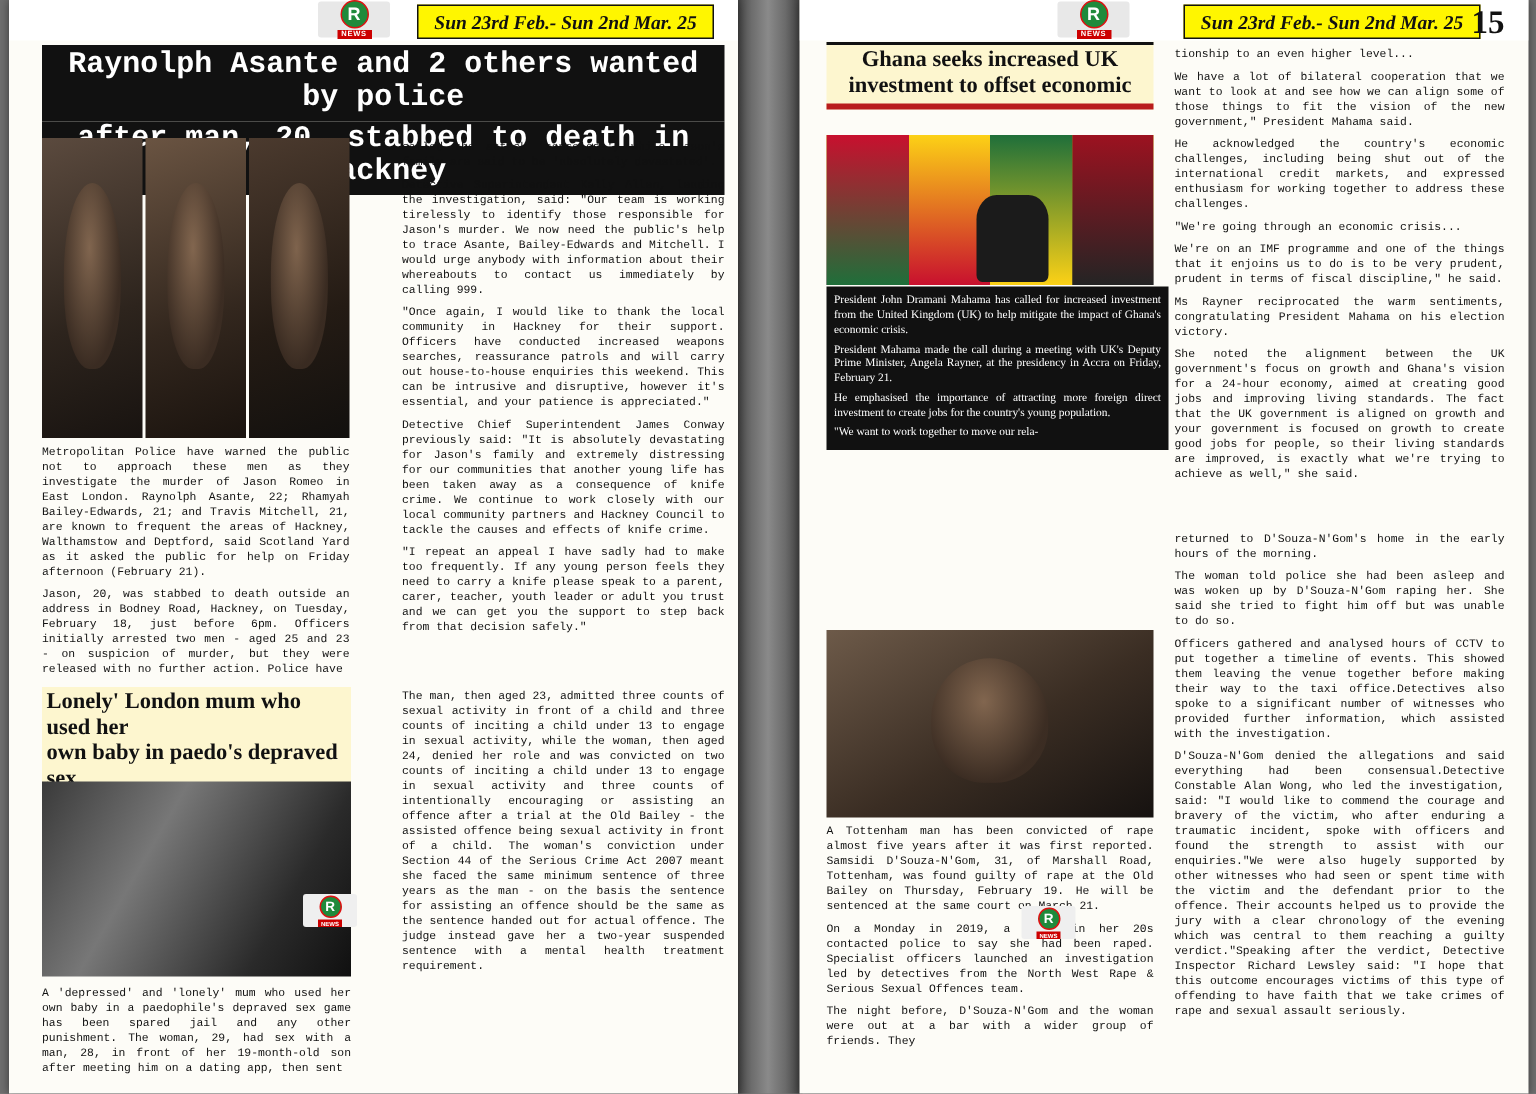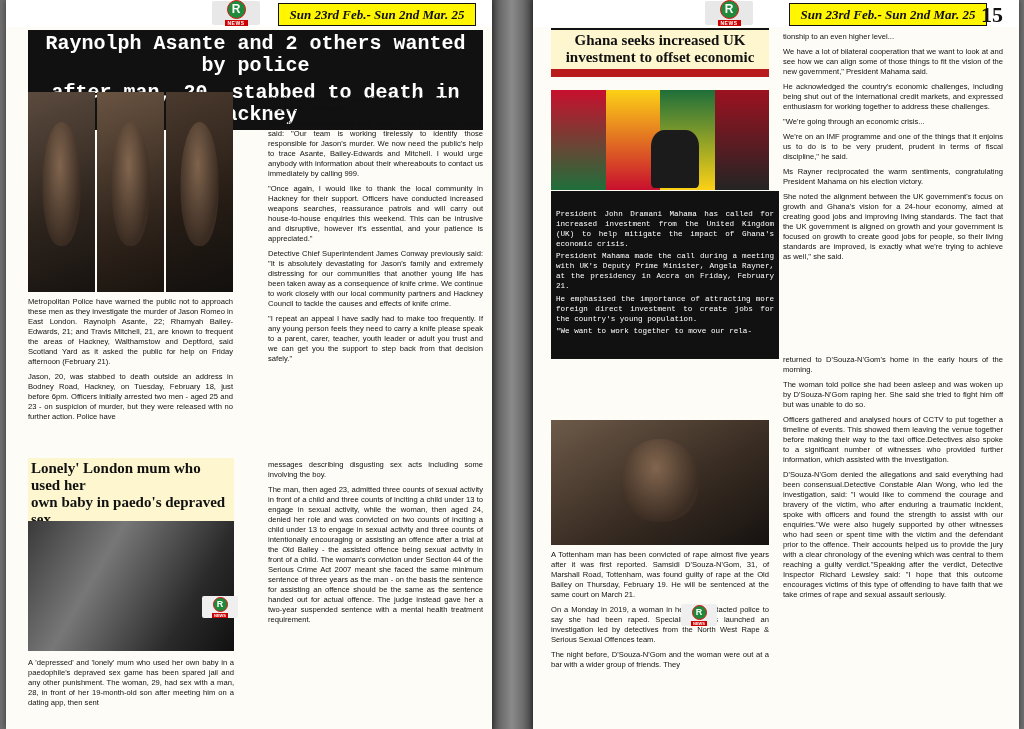--- a/index.html
+++ b/index.html
@@ -86,21 +86,21 @@
     font-family:Liberation Mono, monospace;
     font-weight:bold;
     text-align:center;
     line-height:1.12;
     padding:3px 6px;
     box-sizing:border-box;
   }
   .hl-main{font-size:20px;}
 
   .body-text{
-    font-family:Liberation Sans, sans-serif;
+    font-family:Liberation Mono, monospace;
     font-size:7.6px;
     line-height:1.32;
     color:#111;
     text-align:justify;
   }
   .body-text p{margin:0 0 5px 0;}
 
   .photo{background:#2b2b2b;overflow:hidden;position:relative;}
   .photo.face1{background:linear-gradient(160deg,#5b4a3e 0%,#2d241d 60%,#181310 100%);}
   .photo.face2{background:linear-gradient(160deg,#6a5442 0%,#33271e 60%,#1a130e 100%);}
@@ -112,23 +112,23 @@
   .face-oval{
     position:absolute;left:50%;top:46%;transform:translate(-50%,-50%);
     width:58%;height:62%;border-radius:50% 50% 45% 45%;
     background:radial-gradient(ellipse at 45% 35%, rgba(140,110,85,.85), rgba(60,45,35,.9) 70%);
   }
   .flag-stripes{position:absolute;inset:0;}
   .flag-stripes div{position:absolute;top:0;bottom:0;width:25%;}
 
   .caption-box{
     background:#111;color:#fff;
-    font-family:Liberation Mono, monospace;
+    font-family:Liberation Serif, serif;
     font-size:7.6px;line-height:1.3;
-    padding:19px 5px;
+    padding:4px 5px;
     text-align:justify;
   }
   .caption-box p{margin:0 0 3px 0;}
 </style>
 </head>
 <body>
 
 <div class="spread">
 
   <div class="gutter"></div>
@@ -182,42 +182,41 @@
       </div>
     </div>
 
     <div class="photo hands" style="position:absolute;left:22px;top:521px;width:206px;height:130px;"></div>
 
     <div class="body-text" style="position:absolute;left:22px;top:658px;width:206px;">
       <p>A 'depressed' and 'lonely' mum who used her own baby in a paedophile's depraved sex game has been spared jail and any other punishment. The woman, 29, had sex with a man, 28, in front of her 19-month-old son after meeting him on a dating app, then sent</p>
     </div>
 
     <div class="body-text" style="position:absolute;left:262px;top:460px;width:215px;">
-      <p>messages describing disgusting sex acts including some involving the boy.</p>
       <p>The man, then aged 23, admitted three counts of sexual activity in front of a child and three counts of inciting a child under 13 to engage in sexual activity, while the woman, then aged 24, denied her role and was convicted on two counts of inciting a child under 13 to engage in sexual activity and three counts of intentionally encouraging or assisting an offence after a trial at the Old Bailey - the assisted offence being sexual activity in front of a child. The woman's conviction under Section 44 of the Serious Crime Act 2007 meant she faced the same minimum sentence of three years as the man - on the basis the sentence for assisting an offence should be the same as the sentence handed out for actual offence. The judge instead gave her a two-year suspended sentence with a mental health treatment requirement.</p>
     </div>
 
     <div class="mid-logo" style="left:196px;top:596px;">
       <div class="g">R</div>
       <div class="news">NEWS</div>
     </div>
   </div>
 
   <div class="page page-right">
 
     <div class="masthead">
       <div class="mh-logo" style="left:172px;">
         <div class="g">R</div>
         <div class="news">NEWS</div>
       </div>
       <div class="mh-date" style="left:256px;width:184px;">Sun 23rd Feb.- Sun 2nd Mar. 25</div>
       <div class="mh-pageno" style="left:448px;top:2px;">15</div>
     </div>
 
-    <div style="position:absolute;left:18px;top:28px;width:218px;background:#fdf6cf;border-top:2px solid #111;border-bottom:8px solid #b91c1c;">
+    <div style="position:absolute;left:18px;top:28px;width:218px;background:#fdf6cf;border-top:2px solid #111;border-bottom:4px solid #b91c1c;">
       <div style="font-family:'Liberation Serif',serif;font-weight:bold;font-size:15px;line-height:1.16;color:#111;text-align:center;padding:2px 3px;">
         <div>Ghana seeks increased UK</div>
         <div>investment to offset economic</div>
       </div>
     </div>
 
     <div class="photo flag" style="position:absolute;left:18px;top:90px;width:218px;height:100px;">
       <div class="flag-stripes">
         <div style="left:0%;background:linear-gradient(180deg,#c8102e,#1f6f3a);"></div>
         <div style="left:25%;background:linear-gradient(180deg,#fcd116,#c8102e);"></div>

